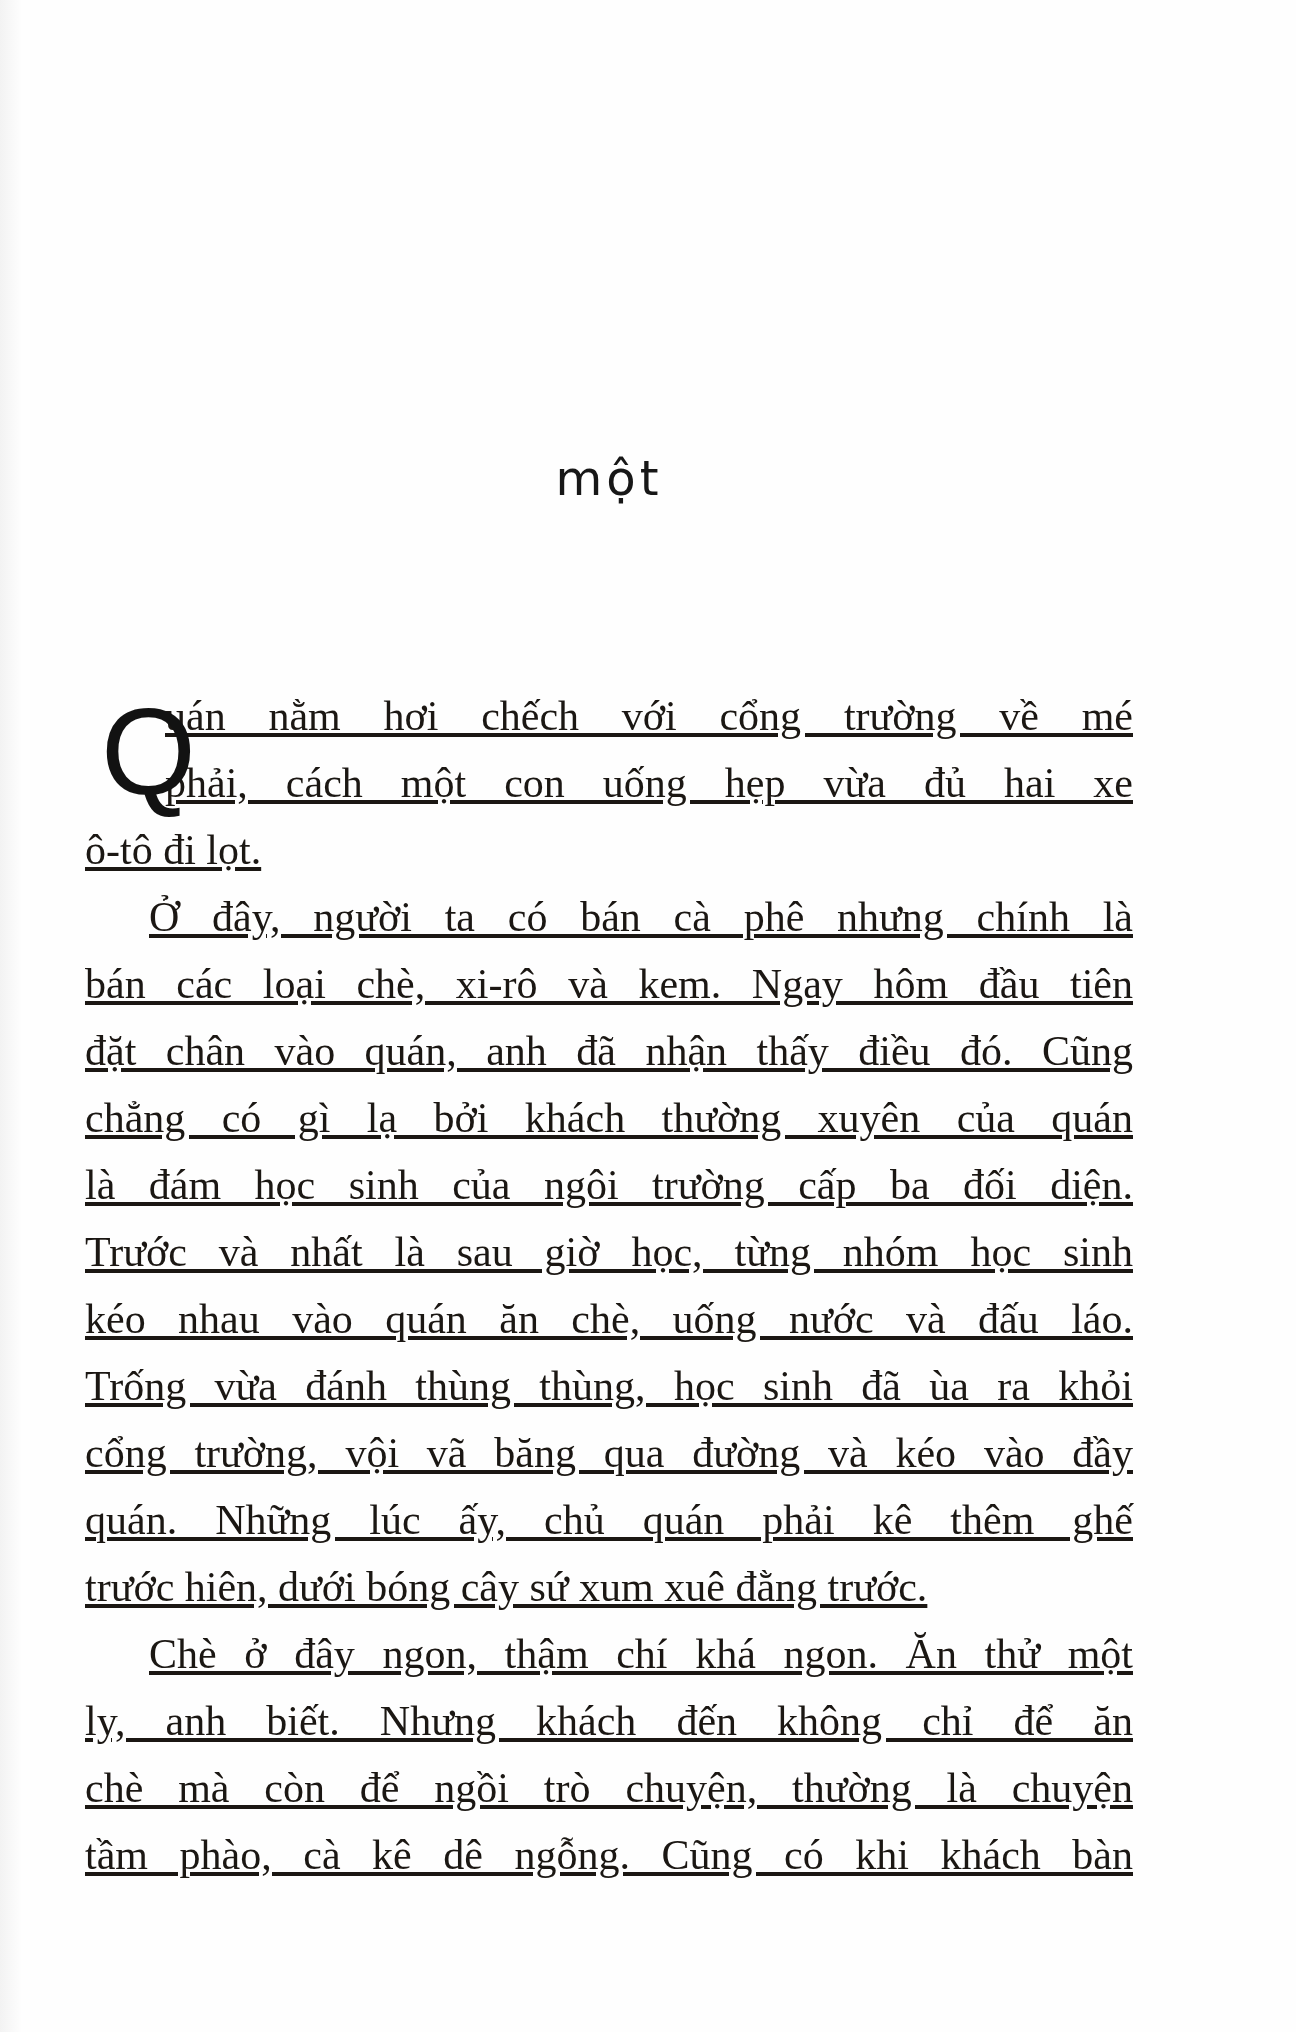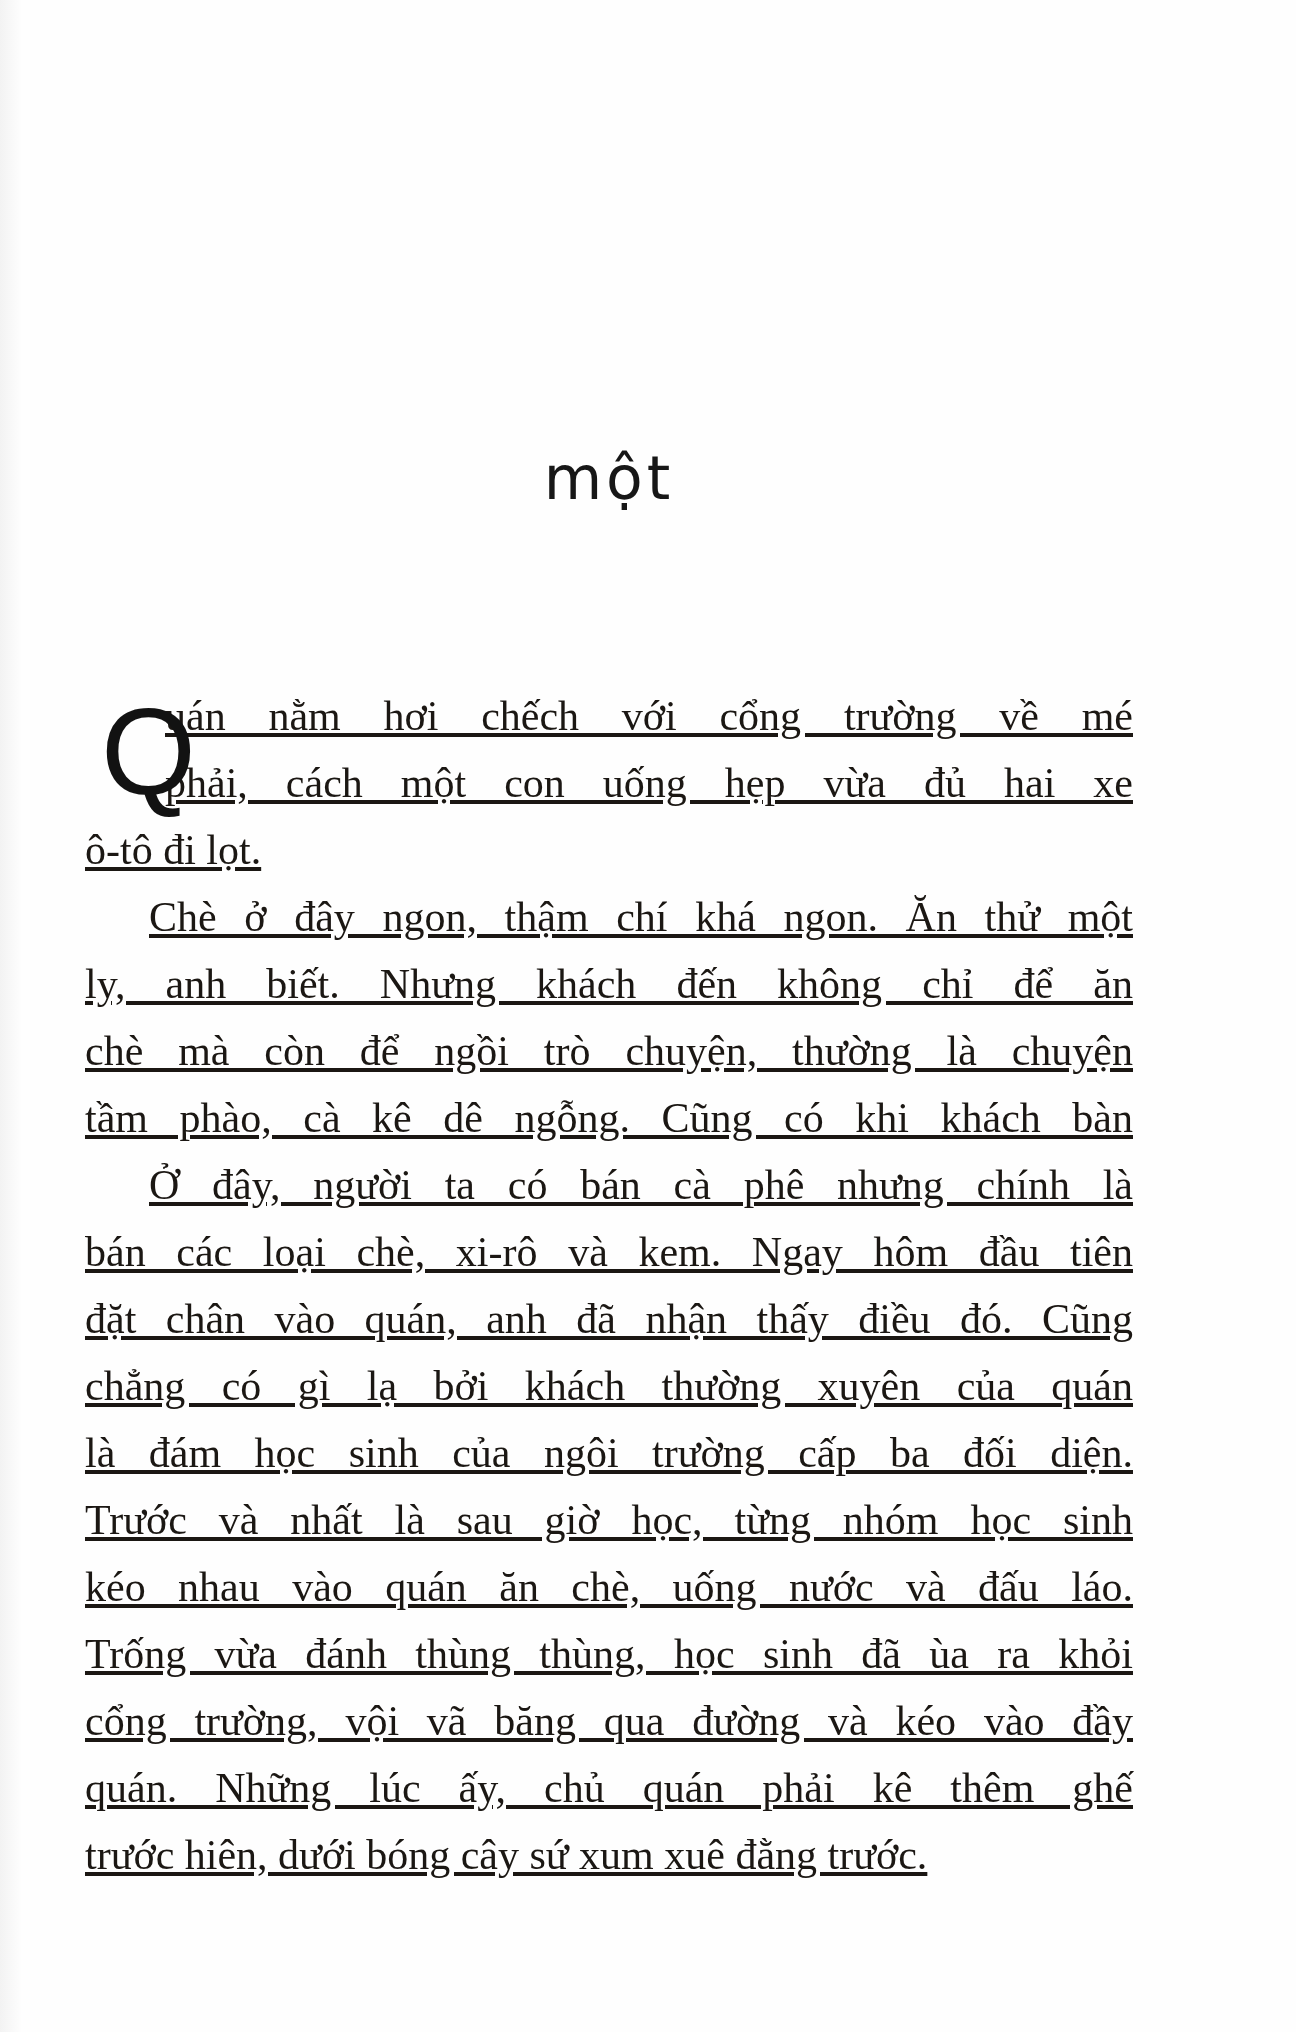--- a/index.html
+++ b/index.html
@@ -20,21 +20,21 @@
     pointer-events: none;
   }
   .chapter-heading {
     position: absolute;
     top: 430px;
     left: 85px;
     width: 1048px;
     text-align: center;
     font-family: "DejaVu Sans", sans-serif;
     font-weight: 400;
-    font-size: 60px;
+    font-size: 48px;
     line-height: 96px;
     letter-spacing: 4px;
     color: #171717;
   }
   .text-column {
     position: absolute;
     left: 85px;
     top: 683px;
     width: 1048px;
     font-size: 42px;
@@ -73,31 +73,31 @@
 <div class="chapter-heading">một</div>
 
 <main class="text-column">
     <div class="paragraph">
       <span class="dropcap">Q</span>
       <div class="line inset">uán nằm hơi chếch với cổng trường về mé</div>
       <div class="line inset">phải, cách một con uống hẹp vừa đủ hai xe</div>
       <div class="line no-justify">ô-tô đi lọt.</div>
     </div>
     <div class="paragraph">
-      <div class="line indent">Chè ở đây ngon, thậm chí khá ngon. Ăn thử một</div>
-      <div class="line">ly, anh biết. Nhưng khách đến không chỉ để ăn</div>
-      <div class="line">chè mà còn để ngồi trò chuyện, thường là chuyện</div>
-      <div class="line">tầm phào, cà kê dê ngỗng. Cũng có khi khách bàn</div>
-    </div>
-    <div class="paragraph">
       <div class="line indent">Ở đây, người ta có bán cà phê nhưng chính là</div>
       <div class="line">bán các loại chè, xi-rô và kem. Ngay hôm đầu tiên</div>
       <div class="line">đặt chân vào quán, anh đã nhận thấy điều đó. Cũng</div>
       <div class="line">chẳng có gì lạ bởi khách thường xuyên của quán</div>
       <div class="line">là đám học sinh của ngôi trường cấp ba đối diện.</div>
       <div class="line">Trước và nhất là sau giờ học, từng nhóm học sinh</div>
       <div class="line">kéo nhau vào quán ăn chè, uống nước và đấu láo.</div>
       <div class="line">Trống vừa đánh thùng thùng, học sinh đã ùa ra khỏi</div>
       <div class="line">cổng trường, vội vã băng qua đường và kéo vào đầy</div>
       <div class="line">quán. Những lúc ấy, chủ quán phải kê thêm ghế</div>
       <div class="line no-justify">trước hiên, dưới bóng cây sứ xum xuê đằng trước.</div>
     </div>
+    <div class="paragraph">
+      <div class="line indent">Chè ở đây ngon, thậm chí khá ngon. Ăn thử một</div>
+      <div class="line">ly, anh biết. Nhưng khách đến không chỉ để ăn</div>
+      <div class="line">chè mà còn để ngồi trò chuyện, thường là chuyện</div>
+      <div class="line">tầm phào, cà kê dê ngỗng. Cũng có khi khách bàn</div>
+    </div>
   </main>
 
 </body></html>

